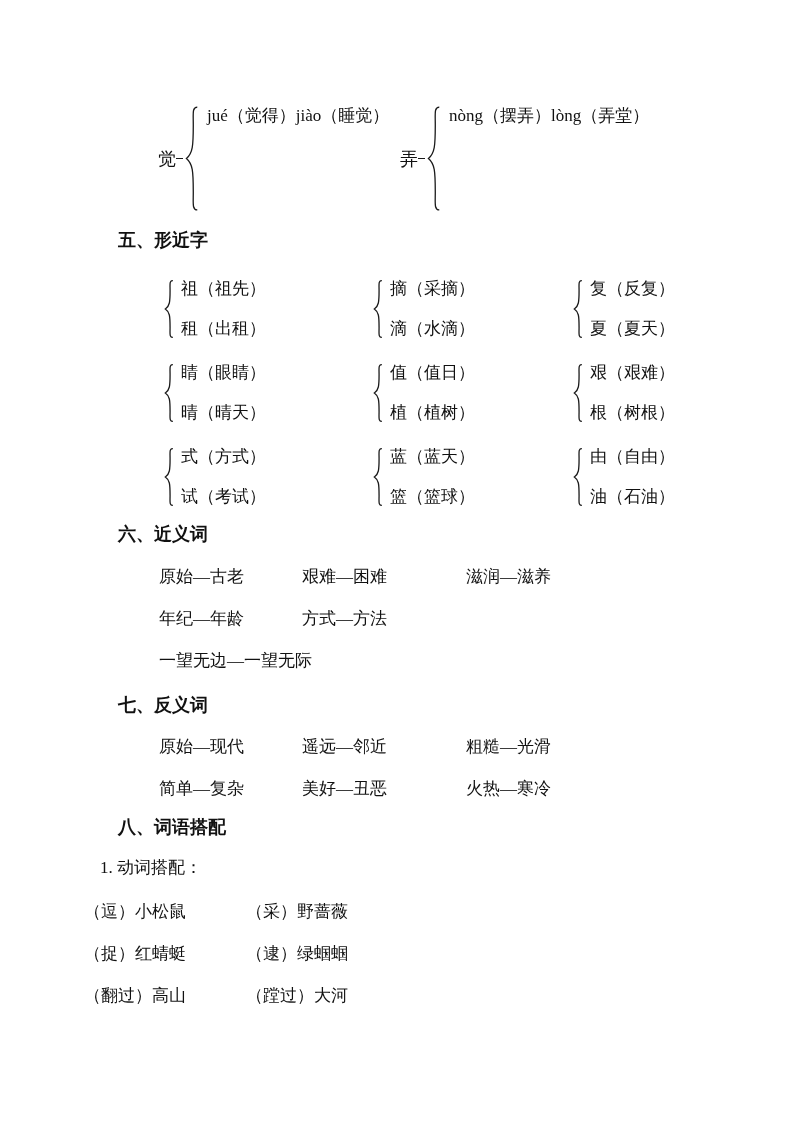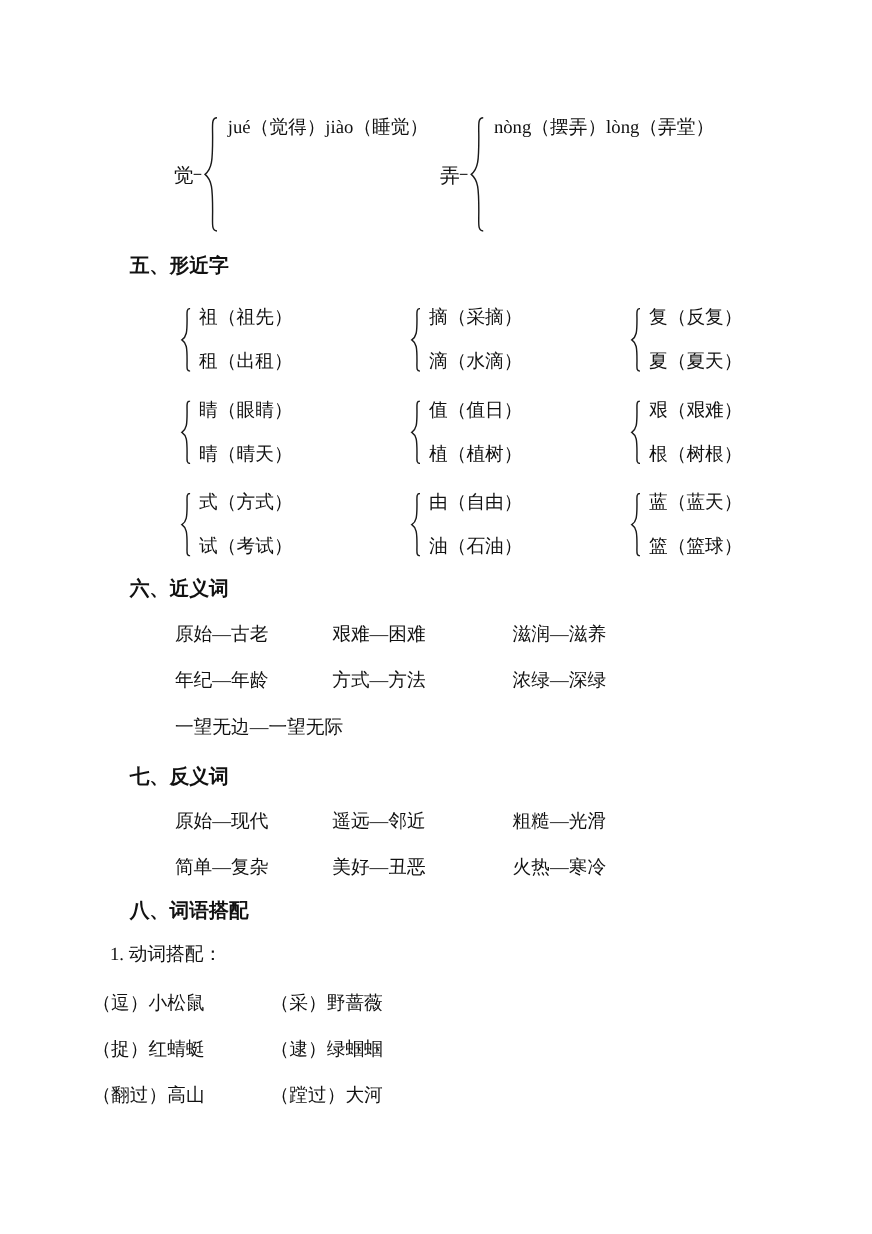--- a/index.html
+++ b/index.html
@@ -22,21 +22,21 @@
   .connector { width: 7px; height: 0; border-top: 1.4px solid #1a1a1a; flex: none; }
   .brace { flex: none; display: block; }
   .brace svg { display: block; width: 100%; height: 100%; }
   .poly-brace { width: 16px; height: 105px; }
   .poly-readings { display: flex; justify-content: space-between; height: 105px; margin-left: 8px; }
 
   
   .sec-title {
     margin: 0; padding-left: 118px;
     font-size: 18px; line-height: 22px; font-weight: bold;
-    font-family: Liberation Sans, sans-serif;
+    font-family: Liberation Mono, monospace;
     white-space: nowrap;
   }
   .mt17 { margin-top: 17px; } .mt18 { margin-top: 18px; } .mt19 { margin-top: 19px; }
   .mt20 { margin-top: 20px; } .mt21 { margin-top: 21px; } .mt22 { margin-top: 22px; }
   .mt23 { margin-top: 24px; } .mt24 { margin-top: 24px; } .mt27 { margin-top: 27px; }
 
   
   .xjz-row { display: grid; grid-template-columns: 209px 200px 1fr; padding-left: 163px; font-family: Liberation Serif, serif; }
   .xjz-group { display: flex; align-items: center; height: 60px; }
   .xjz-brace { width: 11px; height: 58px; }
@@ -172,47 +172,46 @@
         <div class="line">试（考试）</div>
       </div>
     </div>
     <div class="xjz-group">
       <span class="brace xjz-brace">
         <svg viewBox="0 0 14 100" preserveAspectRatio="none" aria-hidden="true">
             <path d="M12.5,1 C8,1 9,7 9,18 C9,38 8.5,45 3,50 C8.5,55 9,62 9,82 C9,93 8,99 12.5,99" fill="none" stroke="#1a1a1a" stroke-width="1.3" vector-effect="non-scaling-stroke"></path>
           </svg>
       </span>
       <div class="xjz-lines">
+        <div class="line">蓝（蓝天）</div>
+        <div class="line">篮（篮球）</div>
+      </div>
+    </div>
+    <div class="xjz-group">
+      <span class="brace xjz-brace">
+        <svg viewBox="0 0 14 100" preserveAspectRatio="none" aria-hidden="true">
+            <path d="M12.5,1 C8,1 9,7 9,18 C9,38 8.5,45 3,50 C8.5,55 9,62 9,82 C9,93 8,99 12.5,99" fill="none" stroke="#1a1a1a" stroke-width="1.3" vector-effect="non-scaling-stroke"></path>
+          </svg>
+      </span>
+      <div class="xjz-lines">
         <div class="line">由（自由）</div>
         <div class="line">油（石油）</div>
-      </div>
-    </div>
-    <div class="xjz-group">
-      <span class="brace xjz-brace">
-        <svg viewBox="0 0 14 100" preserveAspectRatio="none" aria-hidden="true">
-            <path d="M12.5,1 C8,1 9,7 9,18 C9,38 8.5,45 3,50 C8.5,55 9,62 9,82 C9,93 8,99 12.5,99" fill="none" stroke="#1a1a1a" stroke-width="1.3" vector-effect="non-scaling-stroke"></path>
-          </svg>
-      </span>
-      <div class="xjz-lines">
-        <div class="line">蓝（蓝天）</div>
-        <div class="line">篮（篮球）</div>
       </div>
     </div>
   </div>
 
   <h2 class="sec-title mt17">六、近义词</h2>
   <div class="pair-row mt21">
     <div class="line">原始—古老</div>
     <div class="line">艰难—困难</div>
     <div class="line">滋润—滋养</div>
   </div>
   <div class="pair-row mt22">
     <div class="line">年纪—年龄</div>
     <div class="line">方式—方法</div>
-    <div class="line">浓绿—深绿</div>
   </div>
   <div class="pair-row mt22">
     <div class="line">一望无边—一望无际</div>
   </div>
 
   <h2 class="sec-title mt23">七、反义词</h2>
   <div class="pair-row mt20">
     <div class="line">原始—现代</div>
     <div class="line">遥远—邻近</div>
     <div class="line">粗糙—光滑</div>

